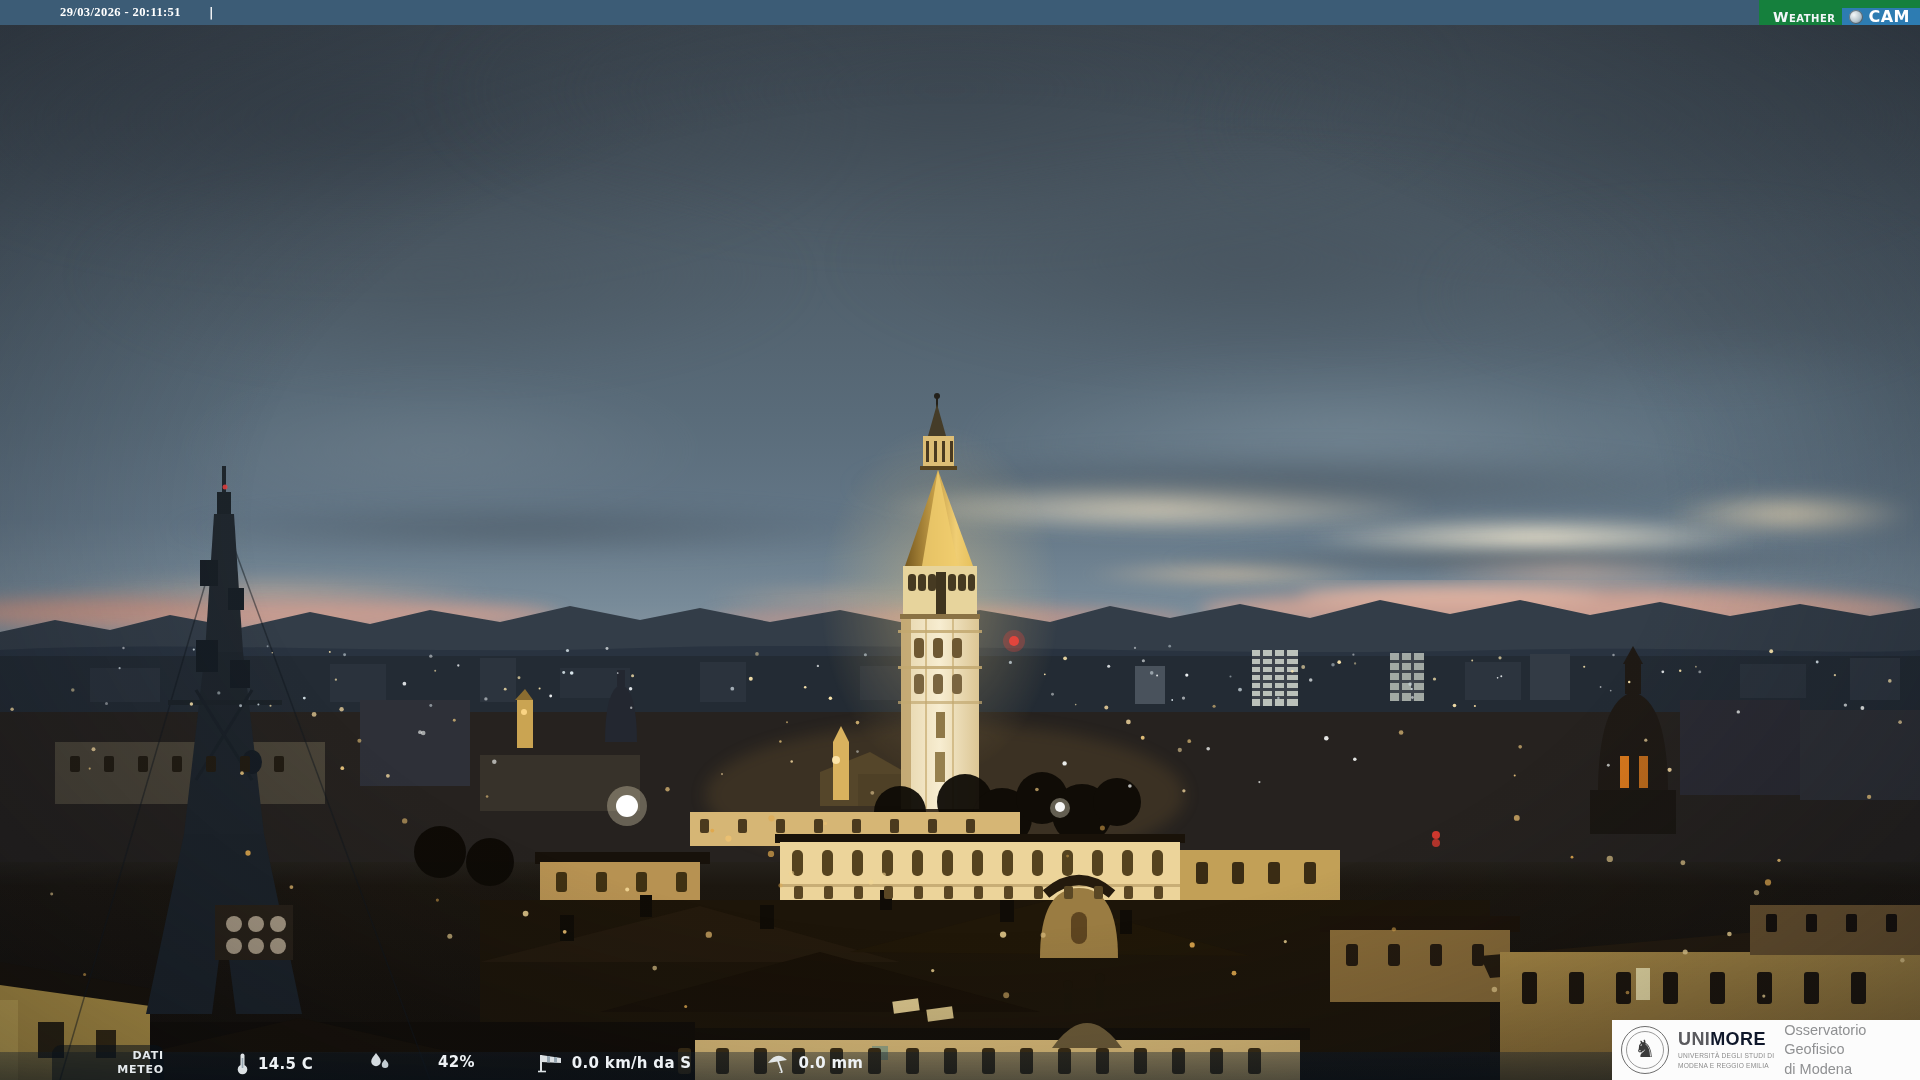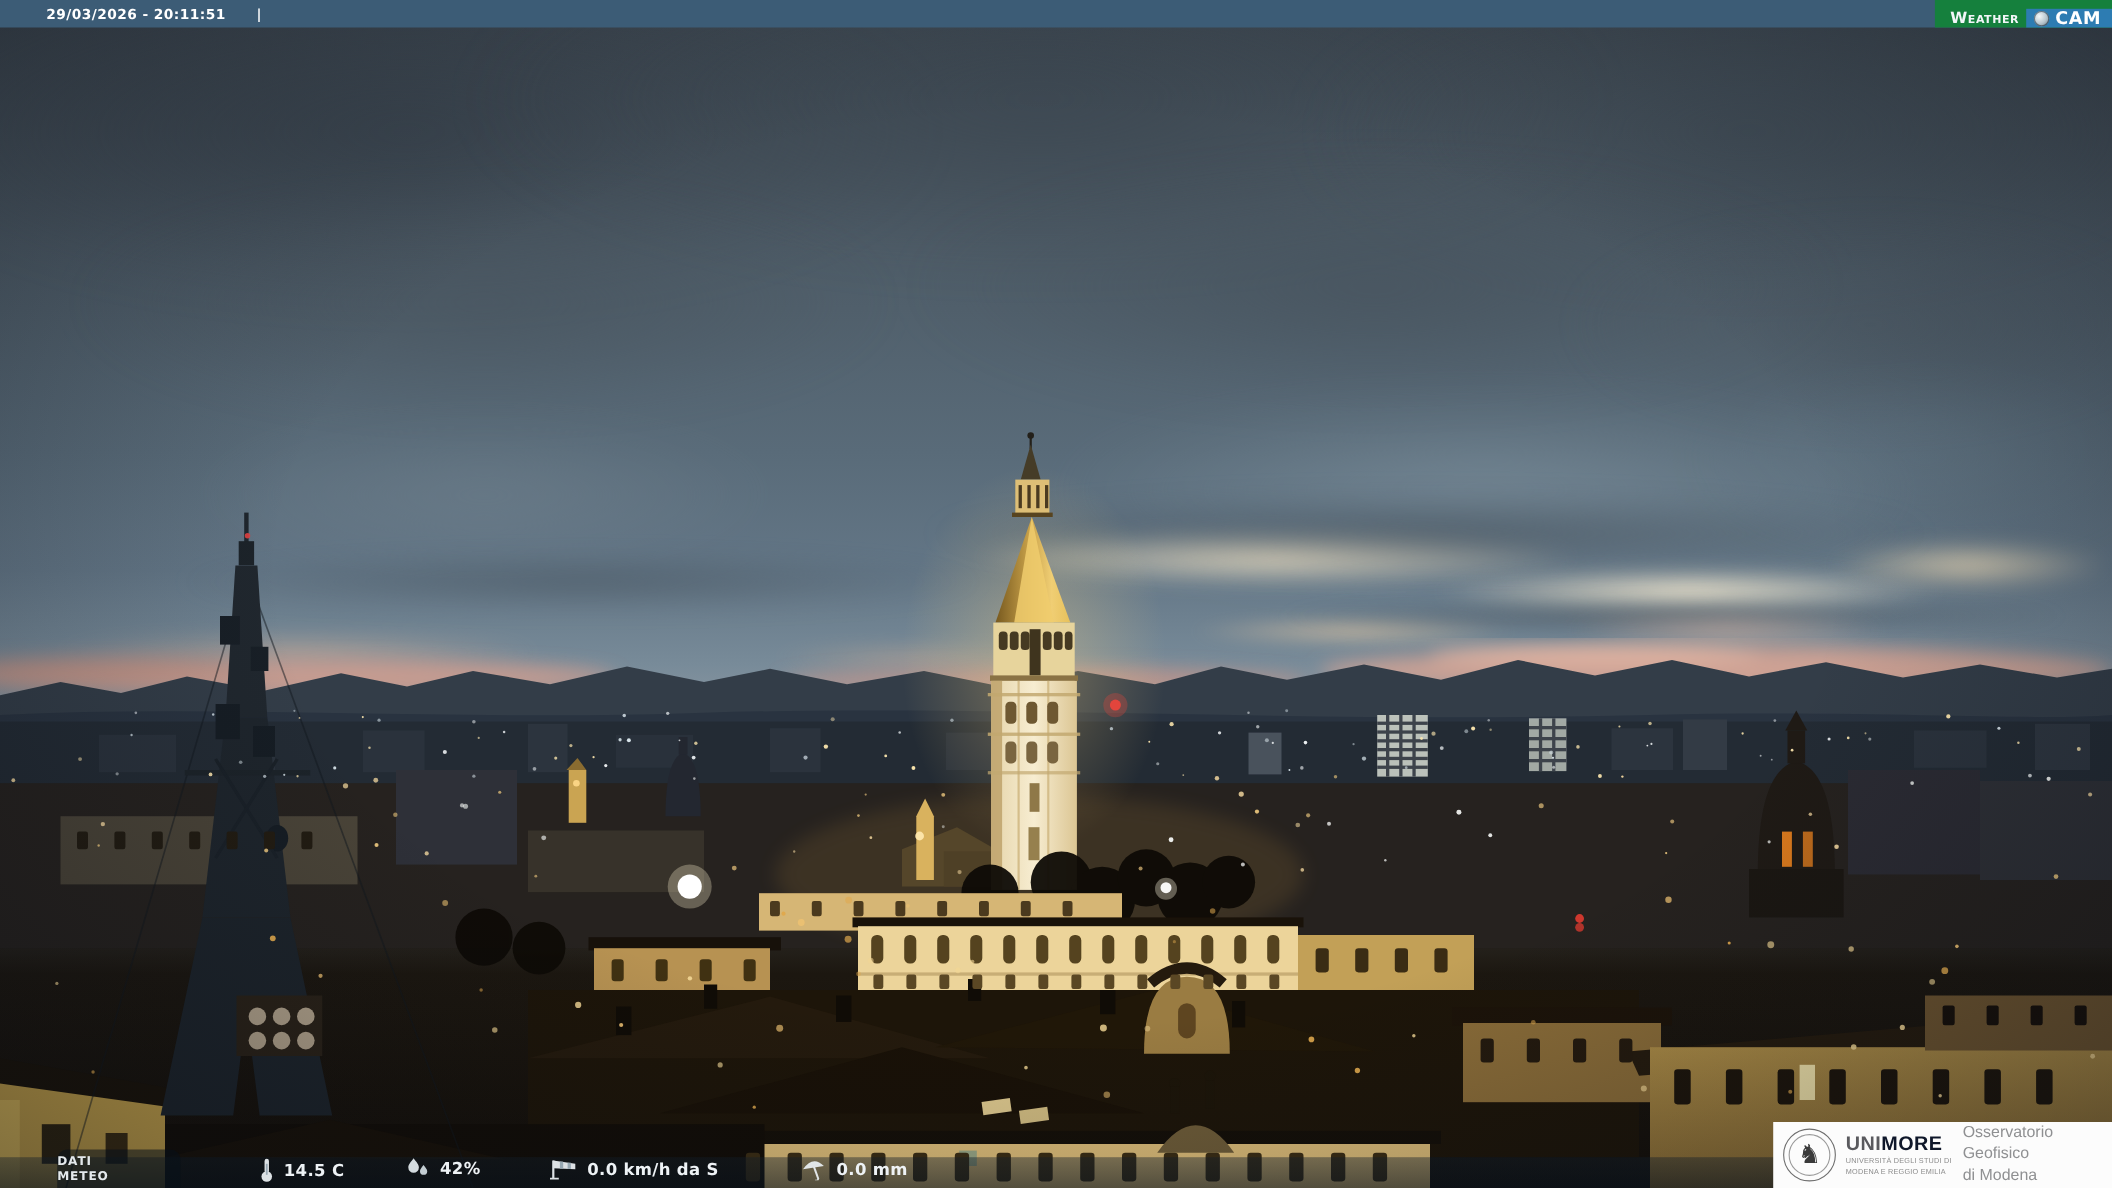--- a/index.html
+++ b/index.html
@@ -19,45 +19,45 @@
   .clouds{position:absolute;inset:0;}
   .cloud{position:absolute;border-radius:50%;pointer-events:none;}
   .scene-svg{position:absolute;inset:0;}
   .vignette{position:absolute;inset:0;pointer-events:none;
     background:radial-gradient(ellipse at 50% 48%, rgba(0,0,0,0) 52%, rgba(8,12,20,.42) 100%);}
 
   
   .topbar{position:absolute;top:0;left:0;width:100%;height:25px;background:#3c5c76;
     display:flex;align-items:center;color:#fff;z-index:30;
     font-weight:700;font-size:12.5px;letter-spacing:.4px;}
-  .topbar .dt{margin-left:42px;white-space:nowrap;}
+  .topbar .dt{margin-left:60px;white-space:nowrap;font-family:Liberation Serif, serif;}
   .topbar .sep{margin:0 28px;opacity:.95;}
   .topbar .cam-title{white-space:nowrap;letter-spacing:.35px;}
   .wxlogo{position:absolute;right:0;top:0;height:25px;background:#15803d;display:flex;align-items:flex-end;
     padding-left:14px;z-index:31;cursor:pointer;}
   .wx-weather{font-variant:small-caps;font-weight:700;font-size:14px;color:#f2f6f9;letter-spacing:.5px;}
   .wx-accent{display:flex;align-items:center;height:17px;background:#2d7cb2;margin-left:7px;padding:0 10px 0 7px;}
   .globe{width:14px;height:14px;border-radius:50%;margin-right:5px;
     background:radial-gradient(circle at 35% 35%, #f4f7f8, #b9c7cf 50%, #5e7280 100%);
     box-shadow:0 0 0 1px rgba(10,30,45,.5) inset;}
   .wx-cam{font-weight:700;font-size:16px;color:#fff;letter-spacing:.5px;}
 
   
   .bottombar{position:absolute;left:0;bottom:0;width:100%;height:28px;z-index:30;
     background:linear-gradient(180deg, rgba(18,30,42,.42), rgba(10,20,30,.58));}
   .meteo-tab{position:absolute;left:52px;bottom:0;width:112px;height:35px;
     background:rgba(8,17,26,.55);border-radius:9px 9px 0 0;
-    display:flex;flex-direction:column;align-items:flex-start;justify-content:center;
+    display:flex;flex-direction:column;align-items:flex-end;justify-content:center;
     color:#e4e9ec;font-weight:700;font-size:11px;line-height:1.2;letter-spacing:.8px;z-index:31;}
   .readings{position:absolute;left:0;bottom:0;height:28px;width:100%;display:flex;align-items:flex-start;
     color:#eef2f5;font-weight:700;font-size:15px;letter-spacing:.3px;}
   .reading{display:flex;align-items:center;white-space:nowrap;}
   .reading svg{margin-right:9px;opacity:.95;flex:0 0 auto;}
   .r-temp{margin-left:236px;}
-  .r-hum{margin-left:56px;}
+  .r-hum{margin-left:56px;gap:38px;}
   .r-wind{margin-left:62px;}
   .r-rain{margin-left:76px;}
 
   
   .uniBox{position:absolute;right:0;bottom:0;width:308px;height:60px;background:#fcfcfc;z-index:40;
     display:flex;align-items:center;cursor:pointer;}
   .seal{width:46px;height:46px;margin-left:9px;flex:0 0 auto;border-radius:50%;border:1px solid #6e6e6e;
     position:relative;display:flex;align-items:center;justify-content:center;color:#3a3a3a;}
   .seal::after{content:"";position:absolute;inset:4px;border-radius:50%;border:1px solid #9a9a9a;}
   .seal .knight{font-size:24px;line-height:1;transform:translateY(-1px);}

